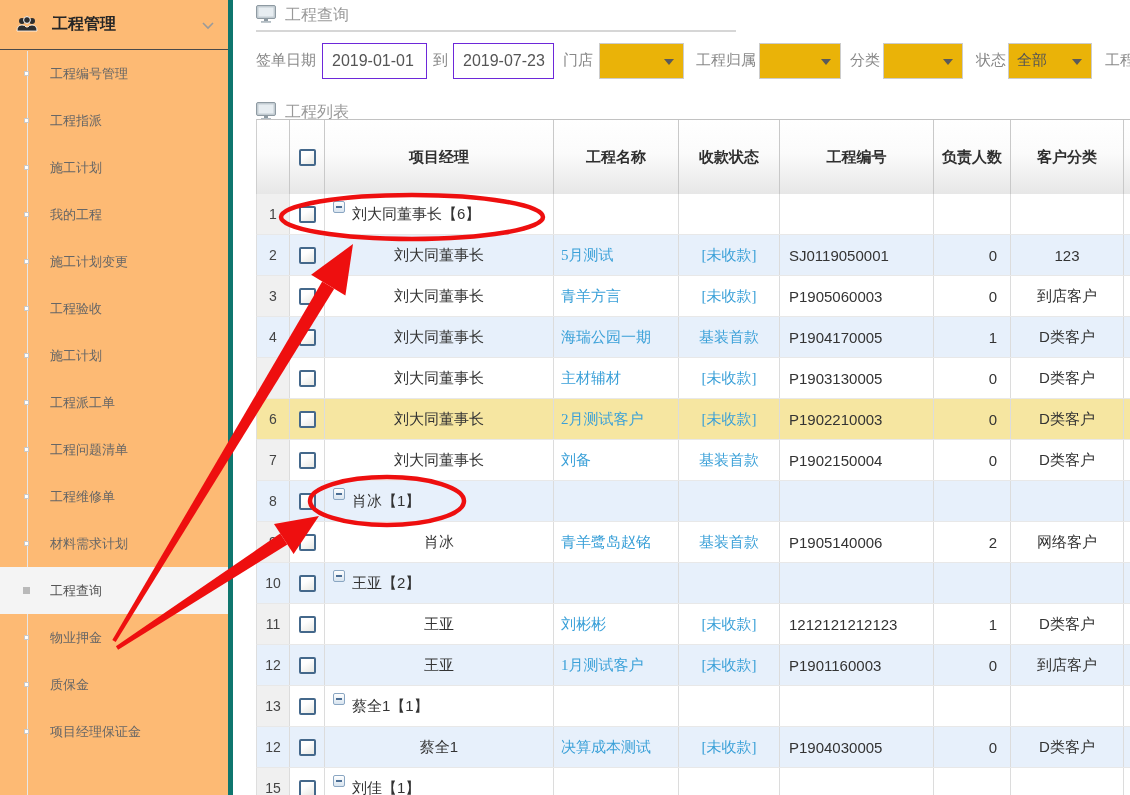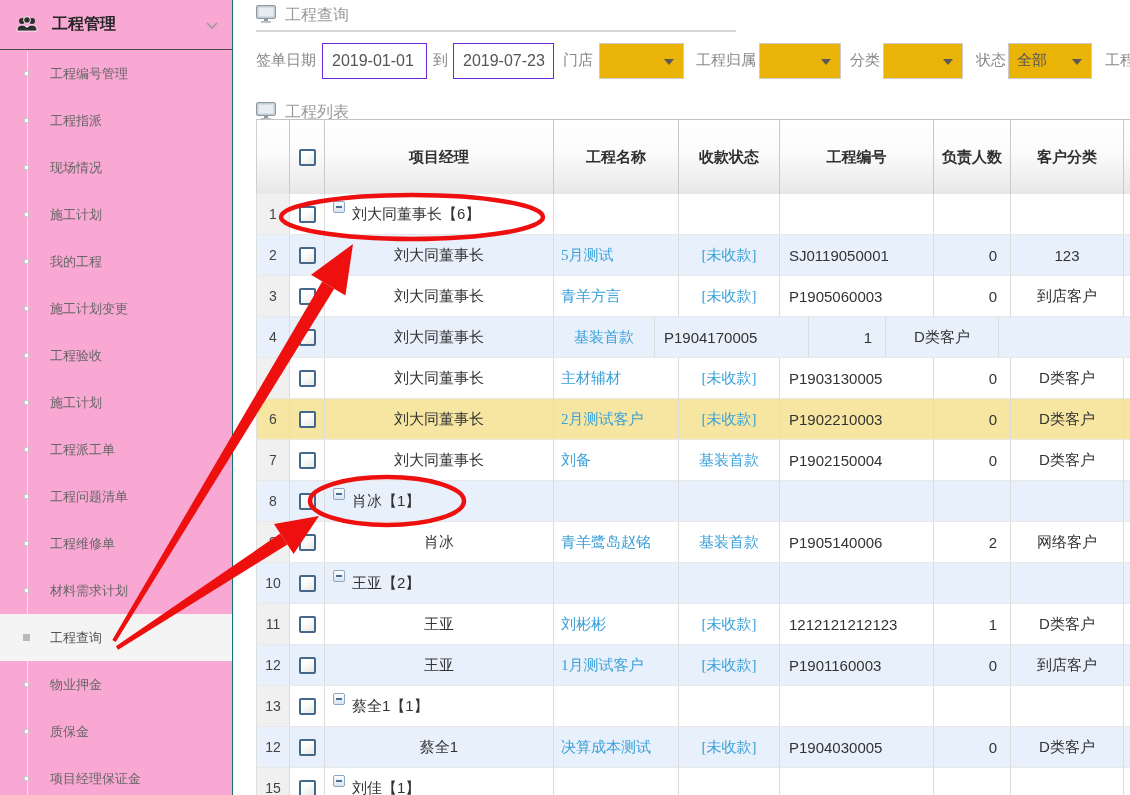--- a/index.html
+++ b/index.html
@@ -1,21 +1,21 @@
 <!DOCTYPE html>
 <html><head>
 <meta charset="utf-8">
 <style>
   * { margin:0; padding:0; box-sizing:border-box; }
   html,body { width:1130px; height:795px; overflow:hidden; background:#fff;
     font-family:"Liberation Sans","DejaVu Sans",sans-serif; }
 
   
   .sidebar { position:absolute; left:0; top:0; width:233px; height:795px;
-    background:#f9a8d4; border-right:1px solid #0f766e; z-index:2; }
+    background:#fdba74; border-right:5px solid #0f766e; z-index:2; }
   .side-head { height:50px; display:flex; align-items:center; padding:0 14px 0 16px;
     border-bottom:1px solid #4a4a4a; }
   .side-head .hd-label { margin-left:13px; font-size:16px; color:#262626; font-weight:600; }
   .side-head .chev { margin-left:auto; }
   .tree-line { position:absolute; left:27px; top:51px; bottom:0; width:1px; background:#e7e7e7; }
   .side-item { height:47px; display:flex; align-items:center; padding-left:50px;
     font-size:13px; color:#666; position:relative; cursor:pointer; white-space:nowrap; }
   .side-item .bullet { position:absolute; left:24px; top:50%; margin-top:-3px;
     width:5px; height:5px; background:#fff; border:1px solid #c9c9c9; }
   .side-item.active { background:#f4f4f4; color:#555; }
@@ -100,24 +100,20 @@
   <div class="side-item">
       <span class="bullet"></span>
       <span>工程编号管理</span>
     </div>
   <div class="side-item">
       <span class="bullet"></span>
       <span>工程指派</span>
     </div>
   <div class="side-item">
       <span class="bullet"></span>
-      <span>现场情况</span>
-    </div>
-  <div class="side-item">
-      <span class="bullet"></span>
       <span>施工计划</span>
     </div>
   <div class="side-item">
       <span class="bullet"></span>
       <span>我的工程</span>
     </div>
   <div class="side-item">
       <span class="bullet"></span>
       <span>施工计划变更</span>
     </div>
@@ -285,20 +281,23 @@
       <div class="td c-cat">到店客户</div>
       <div class="td c-extra"></div>
     </div>
 
     <div class="trow stripe">
       <div class="td c-num">4</div>
       <div class="td c-chk">
           <span class="cbx"></span>
         </div>
       <div class="td c-mgr">刘大同董事长</div>
+      <div class="td c-name">
+          <span class="lnk">海瑞公园一期</span>
+        </div>
       <div class="td c-pay">
           <span class="lnk">基装首款</span>
         </div>
       <div class="td c-code">P1904170005</div>
       <div class="td c-staff">1</div>
       <div class="td c-cat">D类客户</div>
       <div class="td c-extra"></div>
     </div>
 
     <div class="trow">

